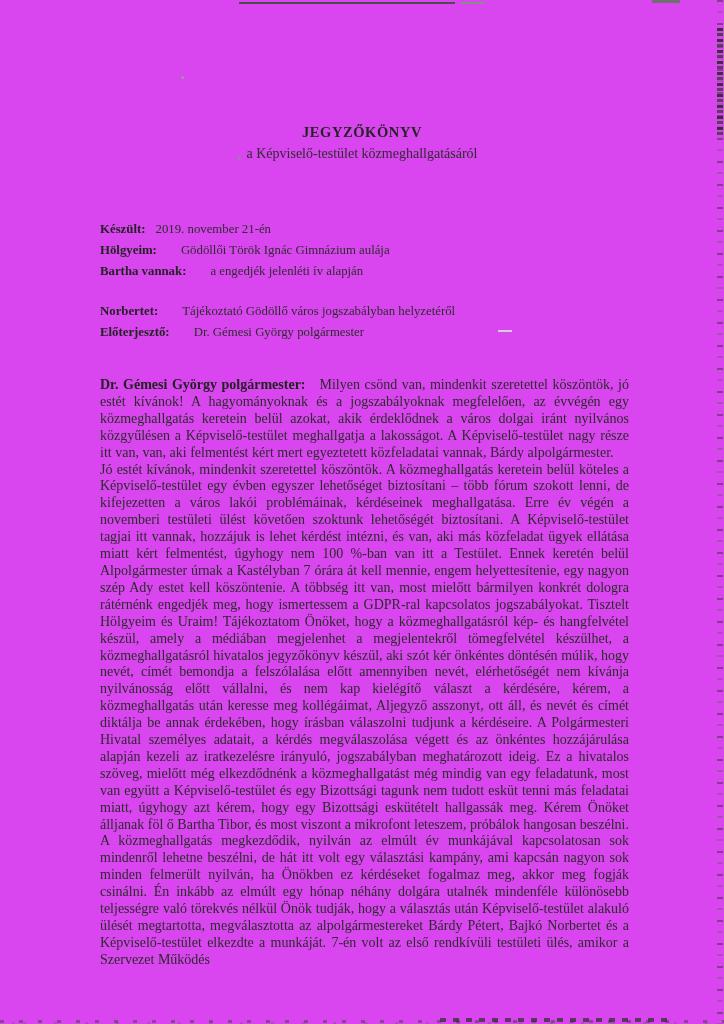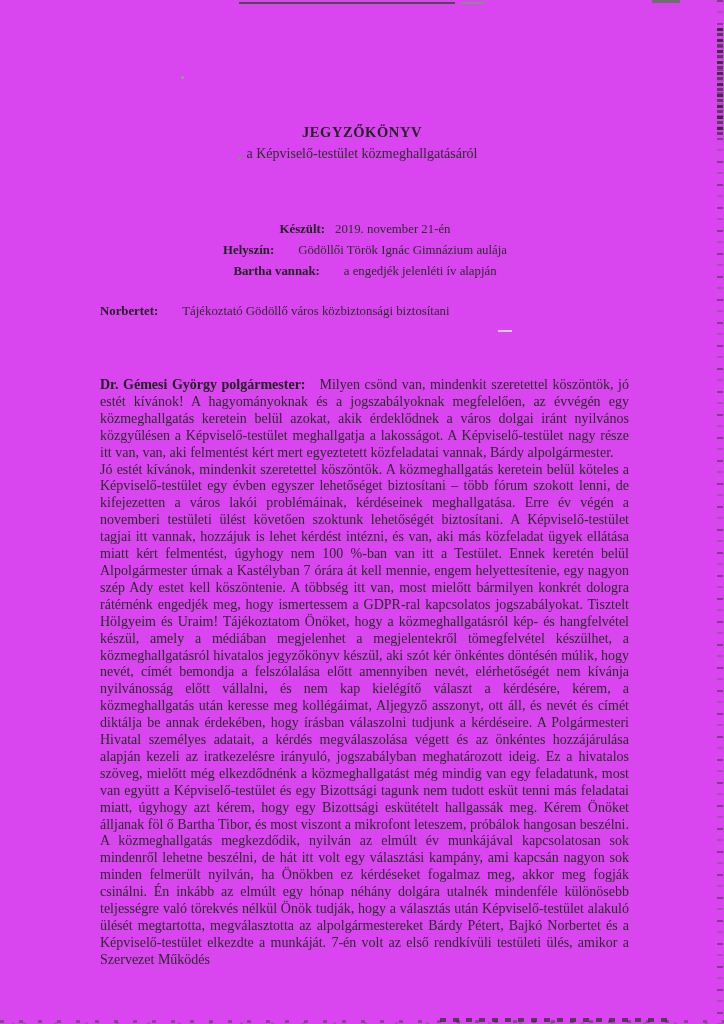--- a/index.html
+++ b/index.html
@@ -56,21 +56,21 @@
   .speck-c { left: 498px; top: 330px; width: 14px; height: 2px; background: #cfcfcf; }
   
   .title-block { position: absolute; left: 0; top: 124px; width: 724px; text-align: center; }
   .doc-title {
     margin: 0;
     font-size: 14.5px; font-weight: bold; letter-spacing: 0.6px;
     color: #242424;
   }
   .doc-subtitle { margin: 5px 0 0 0; font-size: 14px; color: #2d2d2d; }
 
-  .meta-block   { position: absolute; left: 100px; top: 219px; width: 530px; text-align: center; }
+  .meta-block   { position: absolute; left: 100px; top: 219px; width: 530px; }
   .agenda-block { position: absolute; left: 100px; top: 301px; width: 530px; }
   .meta-line { font-size: 12.8px; line-height: 21px; white-space: nowrap; }
   .meta-label { font-weight: bold; color: #232323; }
   .meta-value { margin-left: 24px; color: #2d2d2d; }
   .meta-line.first .meta-value { margin-left: 10px; }
 
   .body-block {
     position: absolute; left: 100px; top: 377px; width: 529px;
     font-size: 14px; line-height: 16.9px;
     text-align: justify;
@@ -98,30 +98,33 @@
   <div class="title-block">
     <h1 class="doc-title">JEGYZŐKÖNYV</h1>
     <p class="doc-subtitle">a Képviselő-testület közmeghallgatásáról</p>
   </div>
 
   <div class="meta-block">
     <div class="meta-line first">
       <span class="meta-label">Készült:</span><span class="meta-value">2019. november 21-én</span>
     </div>
     <div class="meta-line">
-      <span class="meta-label">Helyszín:</span><span class="meta-value">Gödöllői Török Ignác Gimnázium aulája</span>
+      <span class="meta-label">Hölgyeim:</span><span class="meta-value">Gödöllői Török Ignác Gimnázium aulája</span>
     </div>
     <div class="meta-line">
       <span class="meta-label">Bartha vannak:</span><span class="meta-value">a engedjék jelenléti ív alapján</span>
     </div>
   </div>
 
   <div class="agenda-block">
     <div class="meta-line">
-      <span class="meta-label">Norbertet:</span><span class="meta-value">Tájékoztató Gödöllő város közbiztonsági biztosítani</span>
+      <span class="meta-label">Norbertet:</span><span class="meta-value">Tájékoztató Gödöllő város jogszabályban helyzetéről</span>
+    </div>
+    <div class="meta-line">
+      <span class="meta-label">Előterjesztő:</span><span class="meta-value">Dr. Gémesi György polgármester</span>
     </div>
   </div>
 
   <div class="body-block">
     <p><span class="speaker">Dr. Gémesi György polgármester:</span><span>Milyen csönd van, mindenkit szeretettel köszöntök, jó estét kívánok! A hagyományoknak és a jogszabályoknak megfelelően, az évvégén egy közmeghallgatás keretein belül azokat, akik érdeklődnek a város dolgai iránt nyilvános közgyűlésen a Képviselő-testület meghallgatja a lakosságot. A Képviselő-testület nagy része itt van, van, aki felmentést kért mert egyeztetett közfeladatai vannak, Bárdy alpolgármester.</span></p>
     <p>Jó estét kívánok, mindenkit szeretettel köszöntök. A közmeghallgatás keretein belül köteles a Képviselő-testület egy évben egyszer lehetőséget biztosítani – több fórum szokott lenni, de kifejezetten a város lakói problémáinak, kérdéseinek meghallgatása. Erre év végén a novemberi testületi ülést követően szoktunk lehetőségét biztosítani. A Képviselő-testület tagjai itt vannak, hozzájuk is lehet kérdést intézni, és van, aki más közfeladat ügyek ellátása miatt kért felmentést, úgyhogy nem 100 %-ban van itt a Testület. Ennek keretén belül Alpolgármester úrnak a Kastélyban 7 órára át kell mennie, engem helyettesítenie, egy nagyon szép Ady estet kell köszöntenie. A többség itt van, most mielőtt bármilyen konkrét dologra rátérnénk engedjék meg, hogy ismertessem a GDPR-ral kapcsolatos jogszabályokat. Tisztelt Hölgyeim és Uraim! Tájékoztatom Önöket, hogy a közmeghallgatásról kép- és hangfelvétel készül, amely a médiában megjelenhet a megjelentekről tömegfelvétel készülhet, a közmeghallgatásról hivatalos jegyzőkönyv készül, aki szót kér önkéntes döntésén múlik, hogy nevét, címét bemondja a felszólalása előtt amennyiben nevét, elérhetőségét nem kívánja nyilvánosság előtt vállalni, és nem kap kielégítő választ a kérdésére, kérem, a közmeghallgatás után keresse meg kollégáimat, Aljegyző asszonyt, ott áll, és nevét és címét diktálja be annak érdekében, hogy írásban válaszolni tudjunk a kérdéseire. A Polgármesteri Hivatal személyes adatait, a kérdés megválaszolása végett és az önkéntes hozzájárulása alapján kezeli az iratkezelésre irányuló, jogszabályban meghatározott ideig. Ez a hivatalos szöveg, mielőtt még elkezdődnénk a közmeghallgatást még mindig van egy feladatunk, most van együtt a Képviselő-testület és egy Bizottsági tagunk nem tudott esküt tenni más feladatai miatt, úgyhogy azt kérem, hogy egy Bizottsági eskütételt hallgassák meg. Kérem Önöket álljanak föl ő Bartha Tibor, és most viszont a mikrofont leteszem, próbálok hangosan beszélni.</p>
     <p>A közmeghallgatás megkezdődik, nyilván az elmúlt év munkájával kapcsolatosan sok mindenről lehetne beszélni, de hát itt volt egy választási kampány, ami kapcsán nagyon sok minden felmerült nyilván, ha Önökben ez kérdéseket fogalmaz meg, akkor meg fogják csinálni. Én inkább az elmúlt egy hónap néhány dolgára utalnék mindenféle különösebb teljességre való törekvés nélkül Önök tudják, hogy a választás után Képviselő-testület alakuló ülését megtartotta, megválasztotta az alpolgármestereket Bárdy Pétert, Bajkó Norbertet és a Képviselő-testület elkezdte a munkáját. 7-én volt az első rendkívüli testületi ülés, amikor a Szervezet Működés</p>
   </div>
 
 </div>

